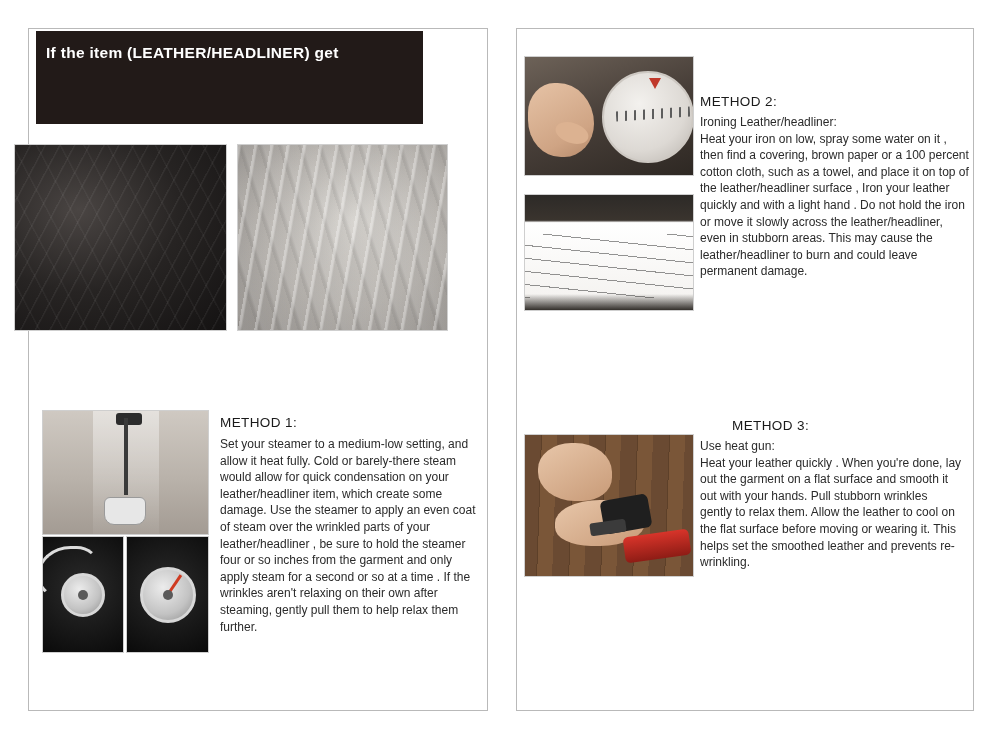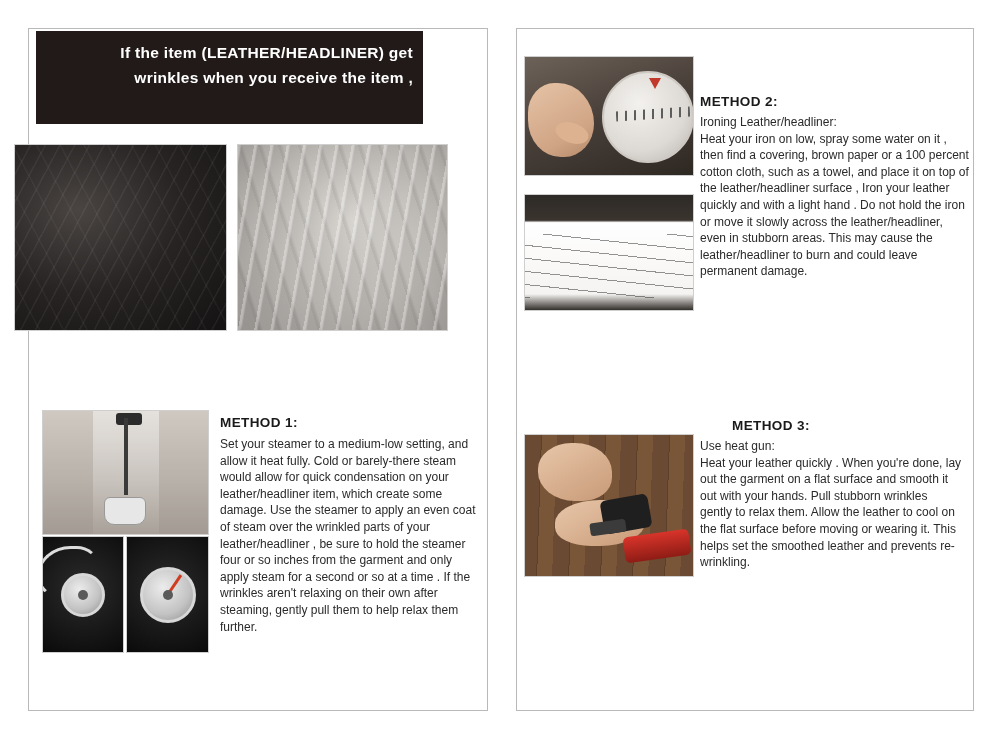--- a/index.html
+++ b/index.html
@@ -35,21 +35,21 @@
   .banner {
     position: absolute;
     left: 36px;
     top: 31px;
     width: 387px;
     height: 93px;
     background: #221a18;
     color: #ffffff;
     box-sizing: border-box;
     padding: 9px 10px 0 10px;
-    text-align: right;
+    text-align: left;
   }
   .banner-line {
     font-size: 15.5px;
     font-weight: bold;
     letter-spacing: 0.3px;
     line-height: 25px;
     white-space: nowrap;
   }
   .banner-line.l3 { letter-spacing: 0.2px; }
   .hl-yellow { color: #f5c518; }
@@ -86,21 +86,21 @@
     background:
       repeating-linear-gradient(100deg, rgba(255,255,255,0.30) 0px, rgba(255,255,255,0.30) 2px, rgba(120,120,120,0.12) 4px, rgba(120,120,120,0.0) 16px),
       repeating-linear-gradient(72deg, rgba(90,90,90,0.10) 0px, rgba(90,90,90,0.10) 2px, rgba(255,255,255,0.10) 5px, rgba(255,255,255,0.0) 19px),
       radial-gradient(ellipse at 55% 40%, #d7d4cf 0%, #b6b2ad 55%, #8e8a86 100%);
   }
 
   
   .method-title {
     position: absolute;
     font-size: 13.5px;
-    font-weight: bold;
+    font-weight: normal;
     color: #1a1a1a;
     letter-spacing: 0.4px;
   }
   .method-body {
     position: absolute;
     font-size: 12px;
     line-height: 16.6px;
     color: #2a2a2a;
   }
   .method-body .sub { display: block; }
@@ -371,21 +371,20 @@
 </style>
 </head>
 <body>
 
 <div class="page">
 
   <div class="panel panel-left"></div>
 
   <div class="banner">
     <div class="banner-line">If the item (LEATHER/HEADLINER) get</div>
-    <div class="banner-line">wrinkles when you receive the item ,</div>
   </div>
 
   <div class="hero-wrap">
     <div class="hero hero-a">
       <div class="leather-dark"></div>
     </div>
     <div class="hero hero-b">
       <div class="leather-light"></div>
     </div>
   </div>

